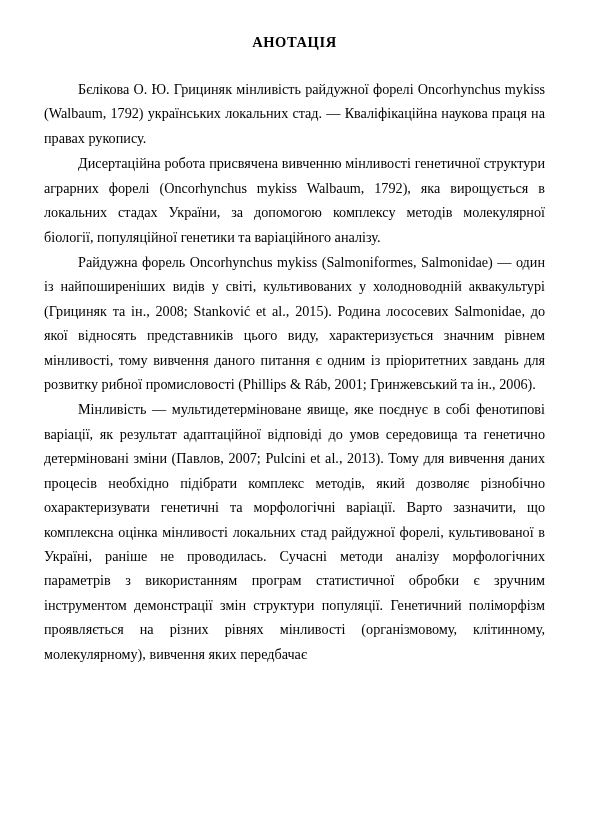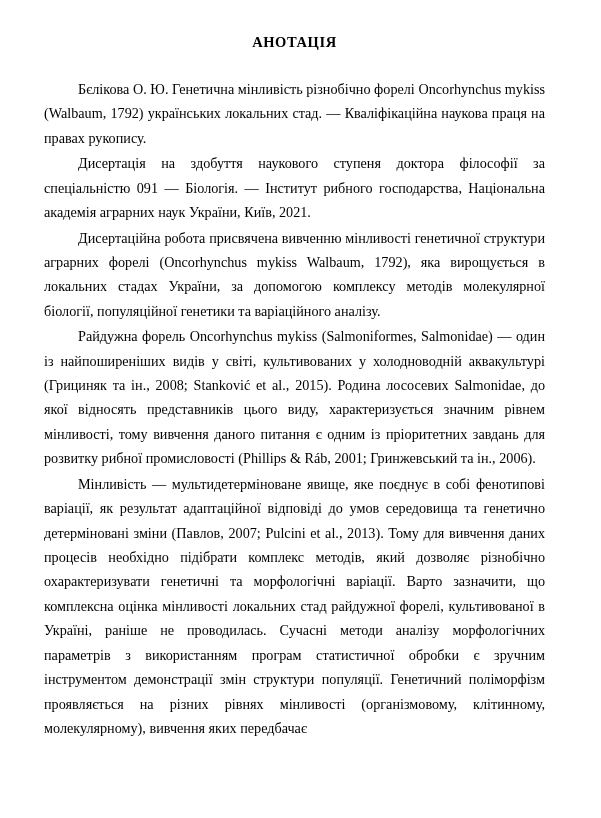--- a/index.html
+++ b/index.html
@@ -41,20 +41,19 @@
   }
 </style>
 </head>
 <body>
 
 <div class="page">
 
   <h1 class="doc-title">АНОТАЦІЯ</h1>
 
   <div>
-    <p class="para"><span class="italic">Бєлікова О. Ю.</span><span> Генетична мінливість різнобічно форелі </span><span class="italic">Oncorhynchus mykiss</span><span> (Walbaum, 1792) українських локальних стад. — Кваліфікаційна наукова праця на правах рукопису.</span></p>
-    <p class="para"><span>Дисертація на здобуття наукового ступеня доктора філософії за спеціальністю 091 — Біологія. — Інститут рибного господарства, Національна академія аграрних наук України, Київ, 2021.</span></p>
+    <p class="para"><span class="italic">Бєлікова О. Ю.</span><span> Грициняк мінливість райдужної форелі </span><span class="italic">Oncorhynchus mykiss</span><span> (Walbaum, 1792) українських локальних стад. — Кваліфікаційна наукова праця на правах рукопису.</span></p>
     <p class="para"><span>Дисертаційна робота присвячена вивченню мінливості генетичної структури аграрних форелі (</span><span class="italic">Oncorhynchus mykiss</span><span> Walbaum, 1792), яка вирощується в локальних стадах України, за допомогою комплексу методів молекулярної біології, популяційної генетики та варіаційного аналізу.</span></p>
     <p class="para"><span>Райдужна форель </span><span class="italic">Oncorhynchus mykiss</span><span> (Salmoniformes, Salmonidae) — один із найпоширеніших видів у світі, культивованих у холодноводній аквакультурі (Грициняк та ін., 2008; Stanković et al., 2015). Родина лососевих Salmonidae, до якої відносять представників цього виду, характеризується значним рівнем мінливості, тому вивчення даного питання є одним із пріоритетних завдань для розвитку рибної промисловості (Phillips &amp; Ráb, 2001; Гринжевський та ін., 2006).</span></p>
     <p class="para"><span>Мінливість — мультидетермінованe явище, яке поєднує в собі фенотипові варіації, як результат адаптаційної відповіді до умов середовища та генетично детерміновані зміни (Павлов, 2007; Pulcini et al., 2013). Тому для вивчення даних процесів необхідно підібрати комплекс методів, який дозволяє різнобічно охарактеризувати генетичні та морфологічні варіації. Варто зазначити, що комплексна оцінка мінливості локальних стад райдужної форелі, культивованої в Україні, раніше не проводилась. Сучасні методи аналізу морфологічних параметрів з використанням програм статистичної обробки є зручним інструментом демонстрації змін структури популяції. Генетичний поліморфізм проявляється на різних рівнях мінливості (організмовому, клітинному, молекулярному), вивчення яких передбачає</span></p>
   </div>
 
 </div>
 
 </body></html>

